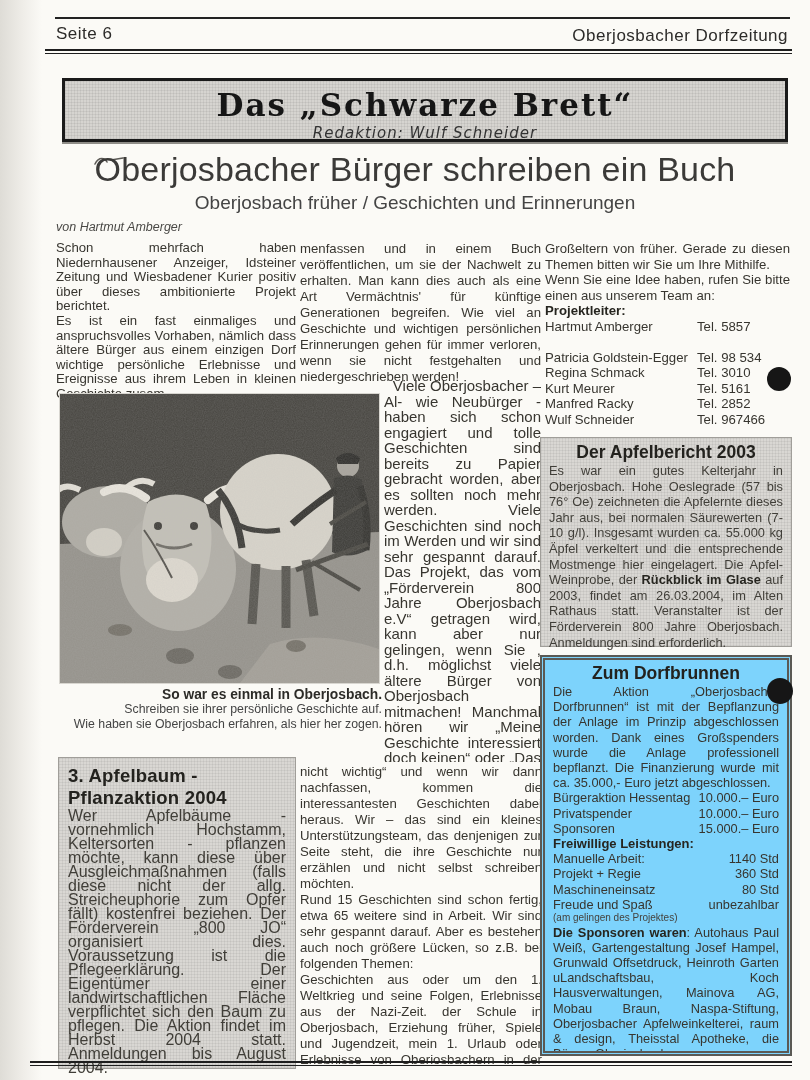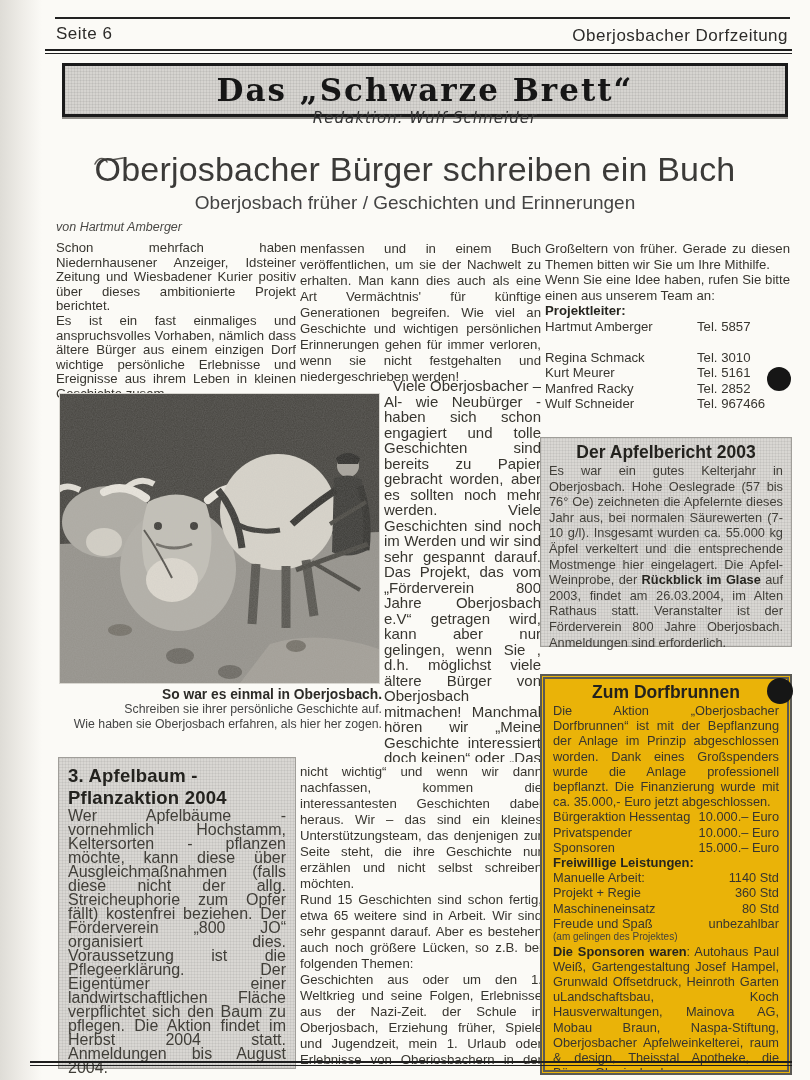--- a/index.html
+++ b/index.html
@@ -12,21 +12,21 @@
   .page::before{ 
     content:""; position:absolute; left:0; top:0; bottom:0; width:42px;
     background:linear-gradient(90deg,#dedcd6 0%,#efede8 55%,rgba(255,255,255,0) 100%);
     pointer-events:none;
   }
   .rule { position:absolute; background:#222; height:2px; }
   .rule-double { position:absolute; height:5px; border-top:2px solid #1e1e1e; border-bottom:1.5px solid #1e1e1e; }
   .hdr { position:absolute; font-size:17px; letter-spacing:.5px; color:#2c2b29; }
   
   .masthead {
-    position:absolute; left:62px; top:63px; width:726px; height:54px;
+    position:absolute; left:62px; top:78px; width:726px; height:64px;
     background-color:#d6d4d0;
     background-image:
       repeating-linear-gradient(0deg, rgba(60,60,60,.08) 0 1px, transparent 1px 3px),
       repeating-linear-gradient(90deg, rgba(60,60,60,.08) 0 1px, transparent 1px 3px);
     border:3.5px solid #1a1a1a; box-shadow:0 2px 0 0 #8f8d88;
     text-align:center;
   }
   .masthead-title { font-family:"DejaVu Serif", serif; font-weight:bold; font-size:31px; color:#161616; letter-spacing:2px; margin-top:6px; }
   .masthead-sub { font-family:"DejaVu Sans", sans-serif; font-style:italic; font-size:15px; color:#333; margin-top:1px; letter-spacing:1px; }
   
@@ -64,21 +64,21 @@
   .apfelbaum { position:absolute; left:58px; top:757px; width:238px; height:312px; padding:7px 9px; }
   .apfelbaum .box-title { font-size:18.5px; font-weight:bold; color:#23221e; letter-spacing:.2px; }
   .apfelbaum .jtext { font-size:16px; line-height:14px; color:#403e38;}
   .apfelbaum .naeheres { margin-top:12px; font-weight:bold; font-size:13.8px; color:#2a2924; }
   .apfelbaum .small { margin-top:13px; font-size:12px; line-height:15px; color:#4a4842; }
   .apfelbericht { position:absolute; left:540px; top:437px; width:252px; height:210px; padding:4px 8px 6px; }
   .apfelbericht .box-title { text-align:center; font-weight:bold; font-size:17.5px; color:#23221e; }
   .apfelbericht .jtext { font-size:12.8px; line-height:15.6px; color:#403e38; }
   
   .dorfbrunnen { position:absolute; left:540px; top:655px; width:252px; height:401px;
-    background:#eab308; border:5px double #5a5954; padding:3px 8px 4px; overflow:hidden;margin-top:19px; }
+    background:#7dd3fc; border:5px double #5a5954; padding:3px 8px 4px; overflow:hidden; }
   .dorfbrunnen .box-title { text-align:center; font-weight:bold; font-size:17.5px; color:#23221e; }
   .dorfbrunnen .jtext { font-size:12.8px; line-height:15.2px; }
   .fin-row { display:grid; grid-template-columns:1fr auto; font-size:12.8px; line-height:15.2px; color:#37352f; }
   .fin-row .val { text-align:right; }
   .note { font-size:10px; line-height:12.5px; color:#45433e; }
   .sponsors { text-align:justify; font-size:12.8px; line-height:15.2px; color:#37352f; }
   
   .punch { position:absolute; background:#161616; border-radius:50%; }
   .punch1 { left:767px; top:367px; width:24px; height:24px; }
   .punch2 { left:767px; top:678px; width:26px; height:26px; }
@@ -118,20 +118,24 @@
 
   <div class="col3 jtext">
     <p>Großeltern von früher. Gerade zu diesen Themen bitten wir Sie um Ihre Mithilfe.</p>
     <p> Wenn Sie eine Idee haben, rufen Sie bitte einen aus unserem Team an:</p>
     <div class="bold">Projektleiter:</div>
     <div class="contact-row">
       <span>Hartmut Amberger</span>
       <span>Tel.  5857</span>
     </div>
     <div class="contact-gap"></div>
+    <div class="contact-row">
+      <span>Patricia Goldstein-Egger</span>
+      <span>Tel. 98 534</span>
+    </div>
     <div class="contact-row">
       <span>Regina Schmack</span>
       <span>Tel. 3010</span>
     </div>
     <div class="contact-row">
       <span>Kurt Meurer</span>
       <span>Tel. 5161</span>
     </div>
     <div class="contact-row">
       <span>Manfred Racky</span>

